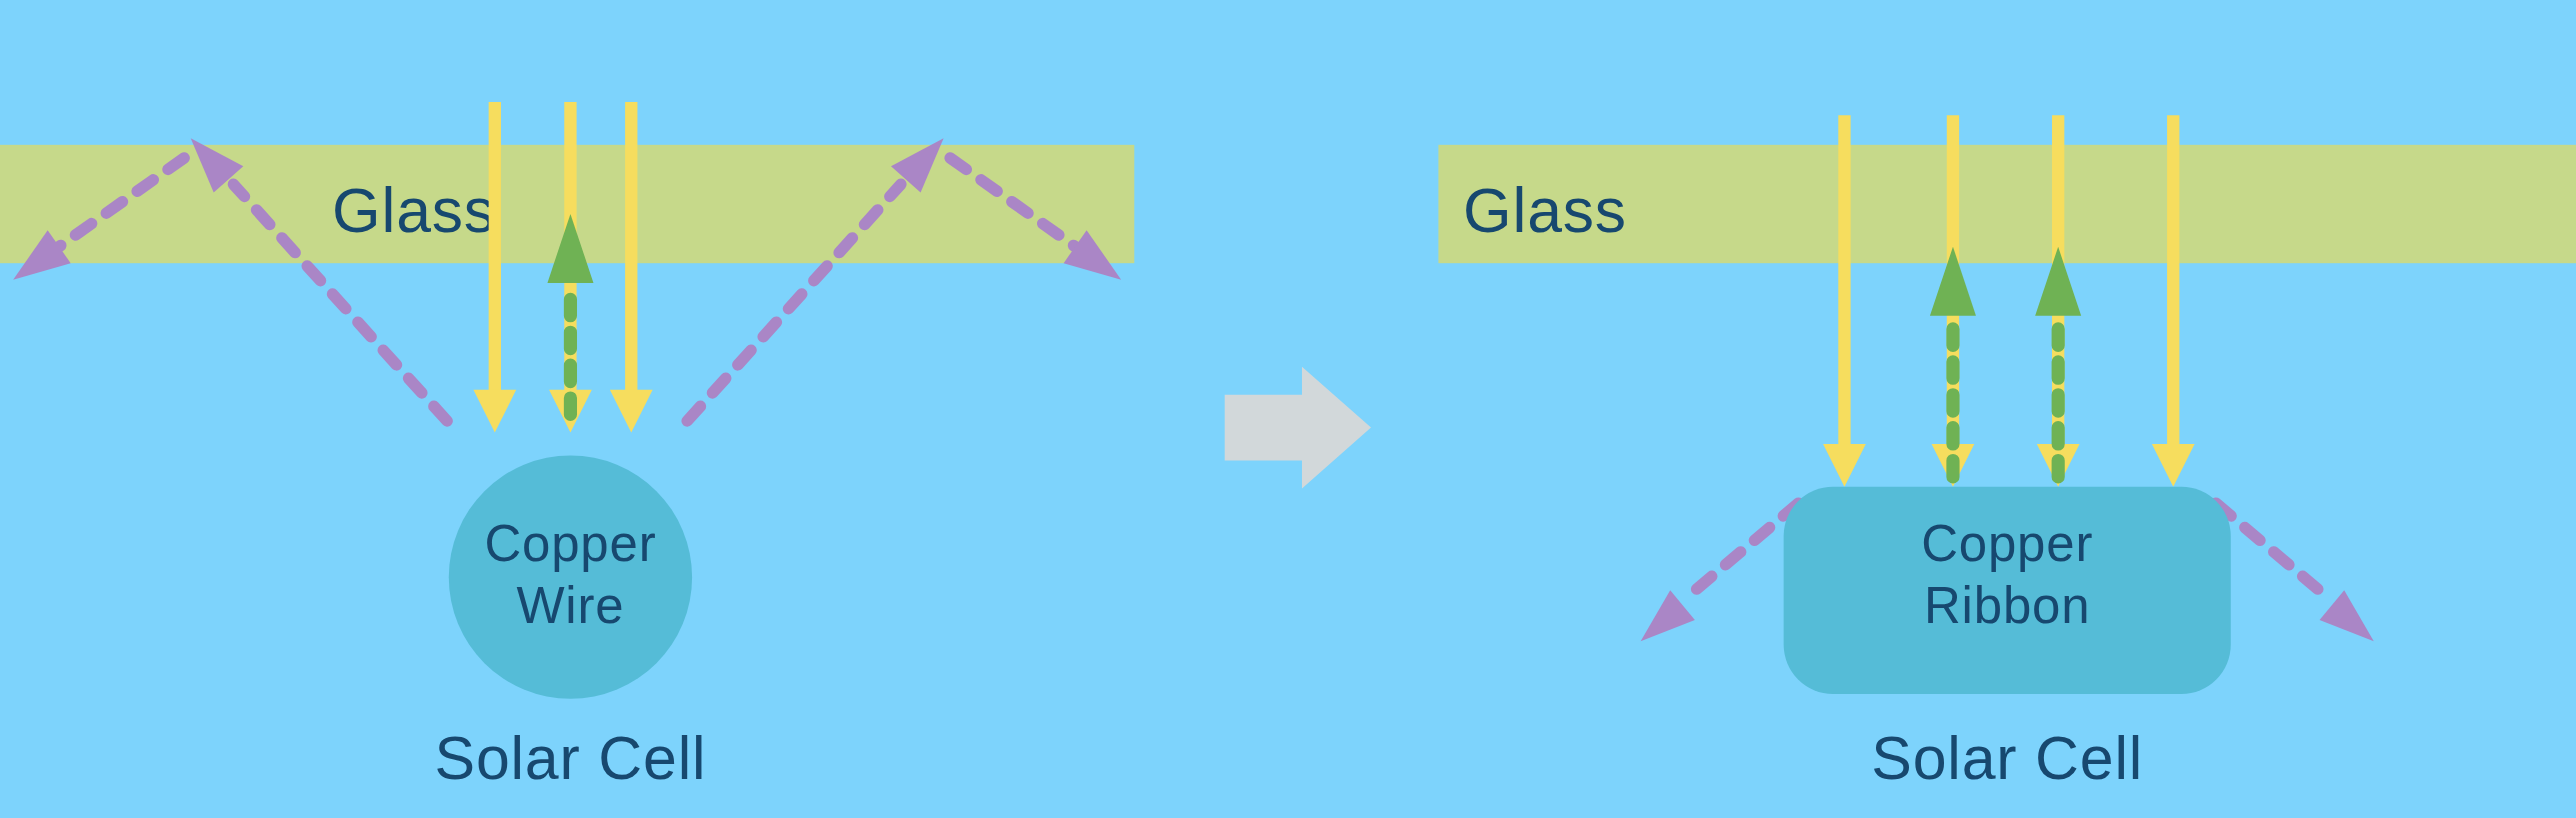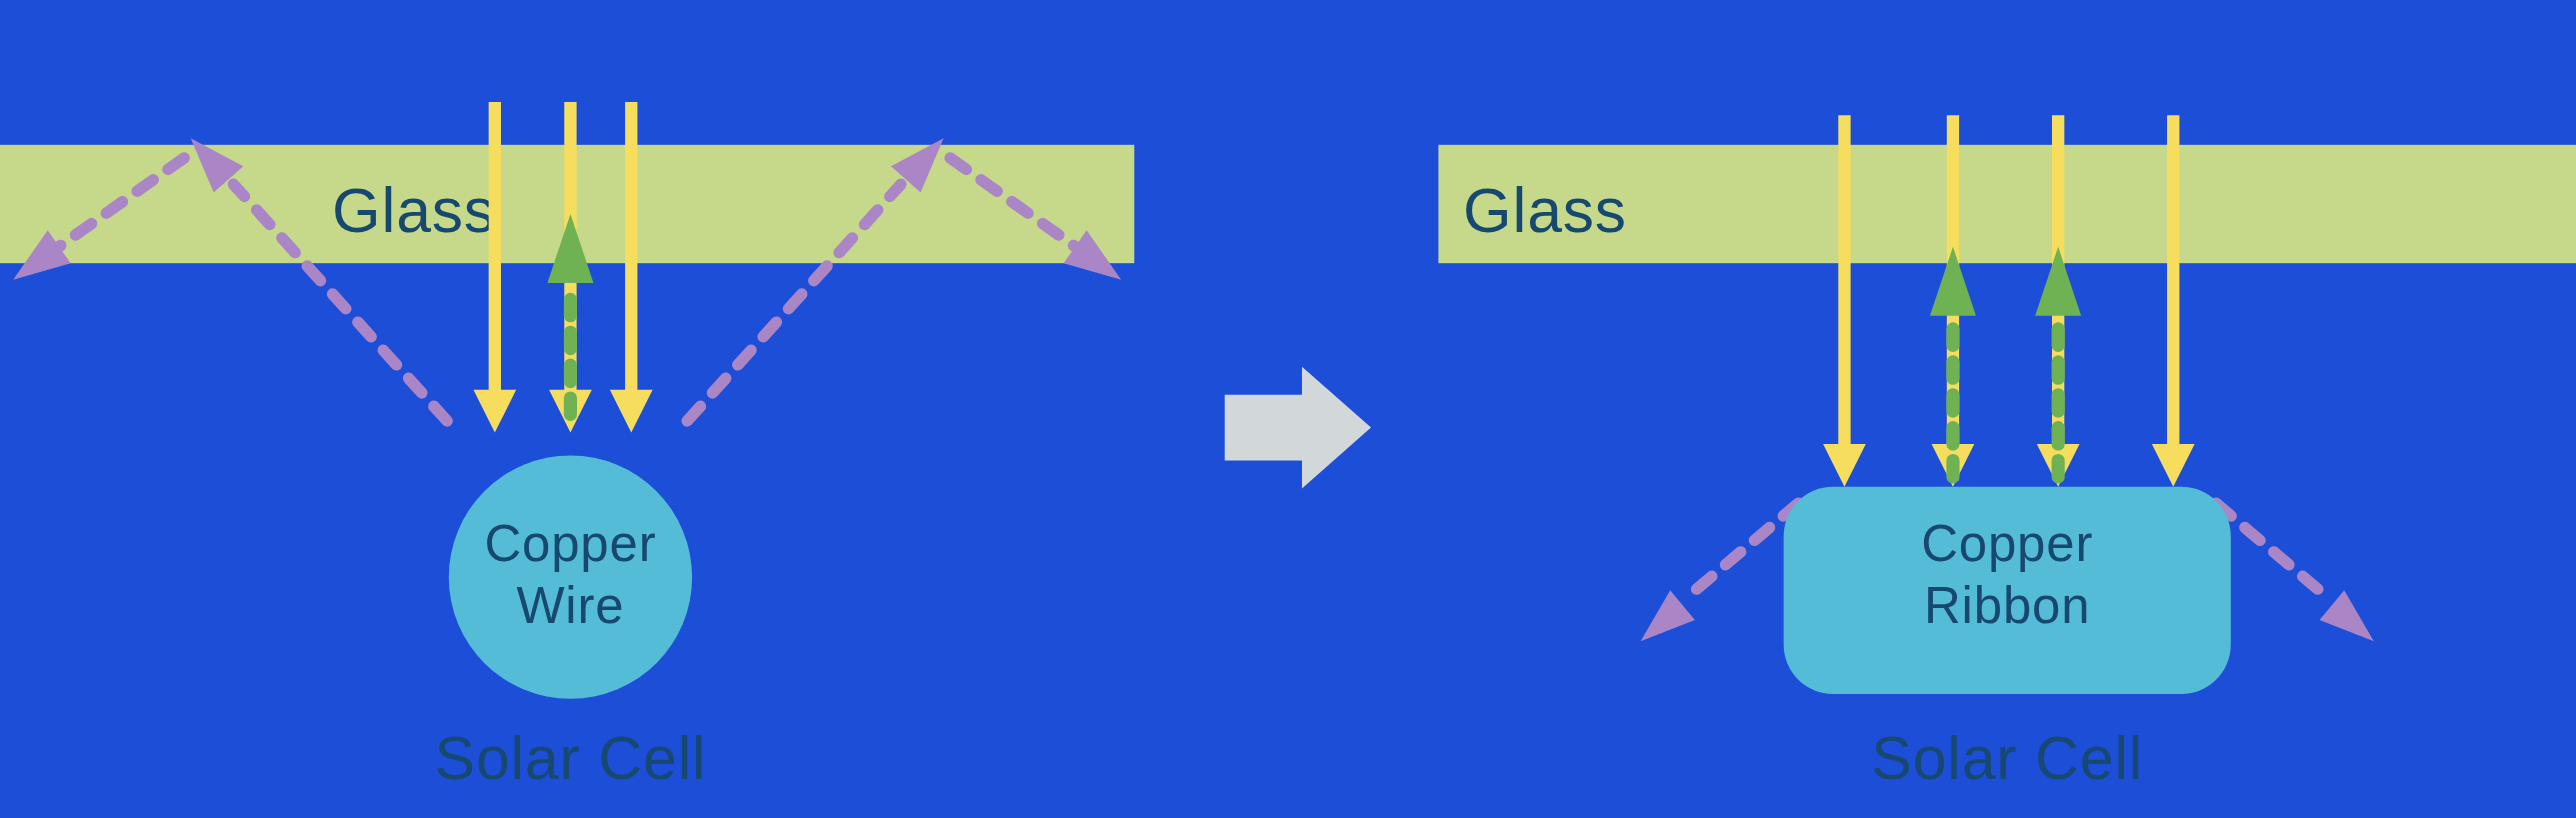--- a/index.html
+++ b/index.html
@@ -4,21 +4,21 @@
 <style>
   html, body {
     margin: 0;
     padding: 0;
     background: #ffffff;
   }
   .diagram-canvas {
     width: 2576px;
     height: 819px;
     overflow: hidden;
-    background: #1d4ed8;
+    background: #7dd3fc;
   }
   svg {
     display: block;
   }
   text {
     font-family: "Liberation Sans", sans-serif;
   }
   .glass-label {
     font-size: 38px;
     letter-spacing: 0.5px;

